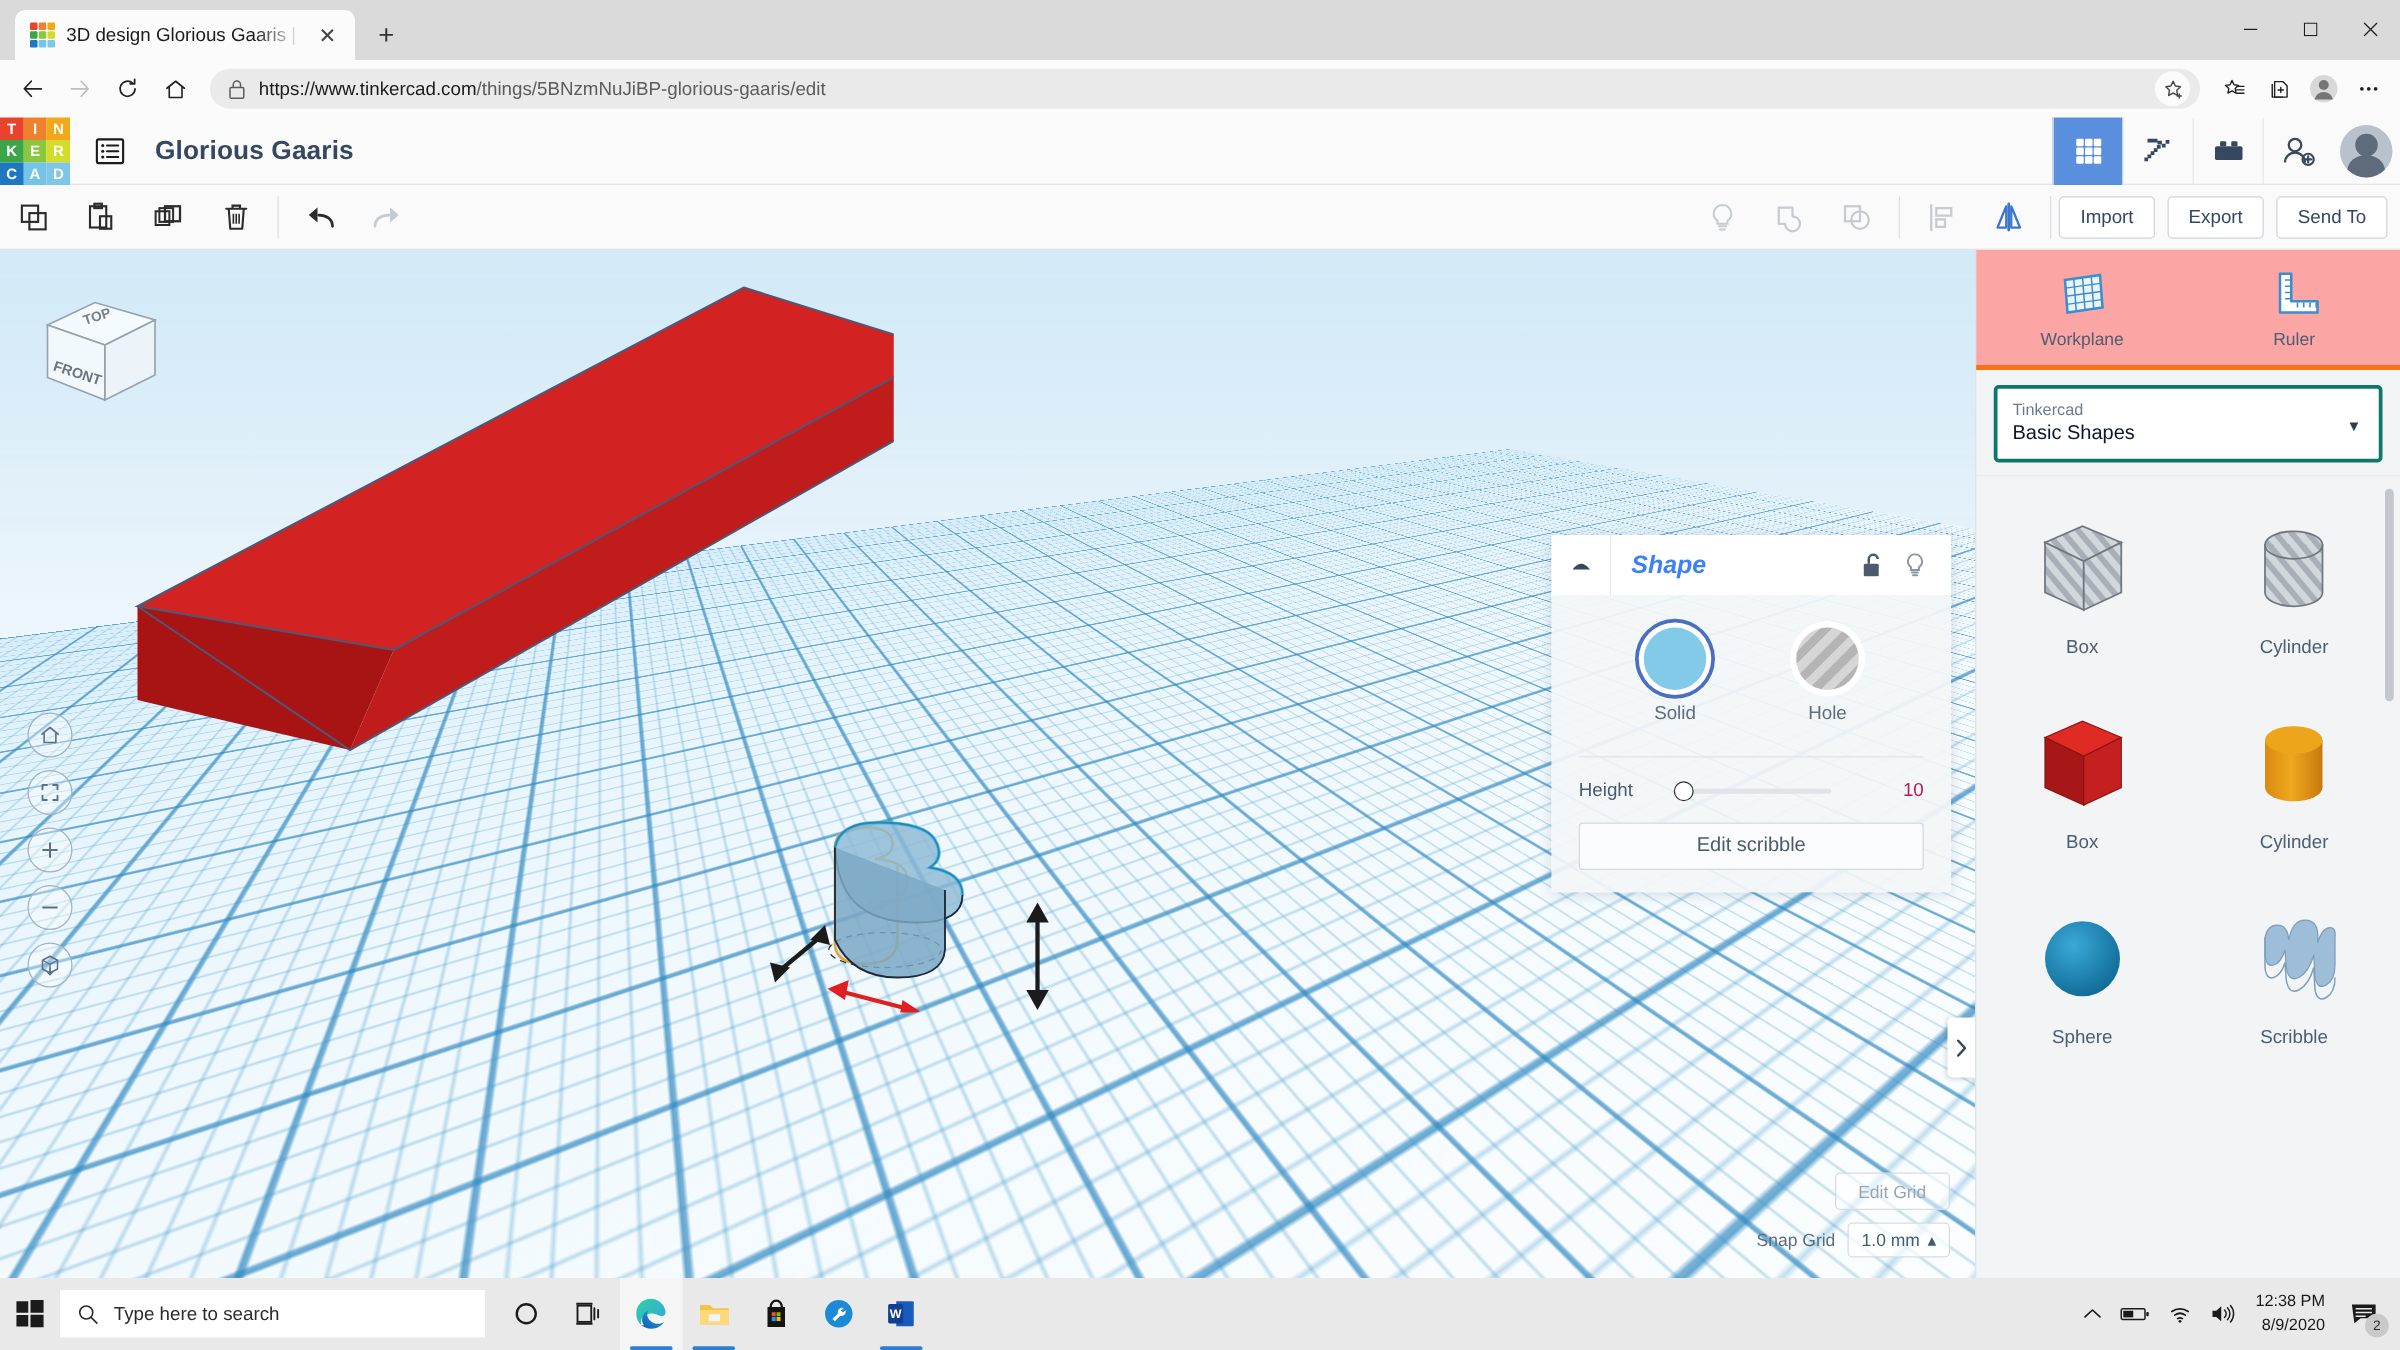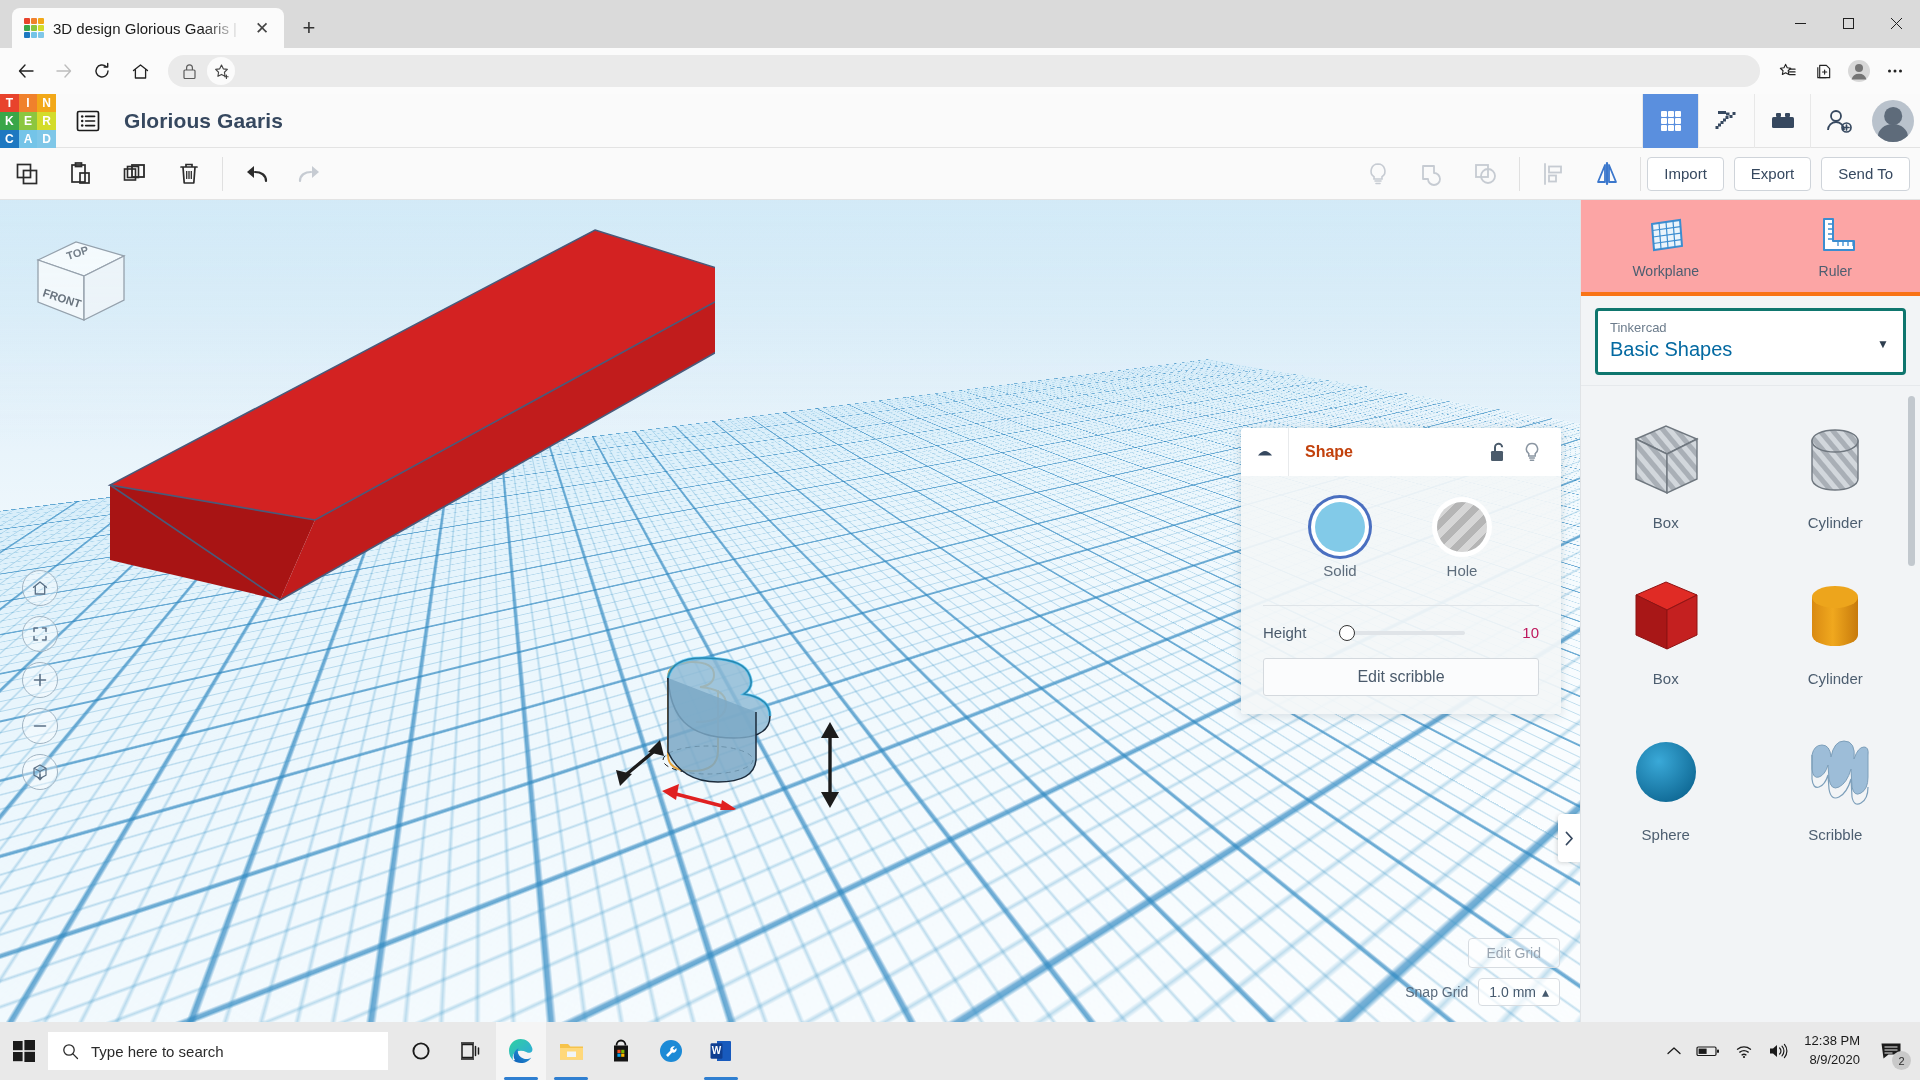--- a/index.html
+++ b/index.html
@@ -114,21 +114,21 @@
   .snap-val { height:28px; padding:0 10px; border:1px solid #d7dce1; border-radius:4px;
     background:rgba(255,255,255,.7); font-size:14px; color:#465a6e;
     display:flex; align-items:center; gap:6px; }
 
   
   .inspector { position:absolute; left:1241px; top:228px; width:320px;
     box-shadow:0 2px 10px rgba(40,60,80,.16); border-radius:3px; overflow:hidden; }
   .insp-head { height:48px; background:#fff; display:flex; align-items:center; }
   .insp-collapse { width:48px; height:48px; display:flex; align-items:center;
     justify-content:center; border-right:1px solid #e8eaec; }
-  .insp-title { font-size:16px; font-weight:bold; color:#c2410c; margin-left:16px; }
+  .insp-title { font-size:20px; font-weight:bold; color:#3b82f6; margin-left:16px;font-style:italic; }
   .insp-head-ico { width:34px; height:48px; display:flex; align-items:center;
     justify-content:center; color:#4b5b6b; }
   .insp-head-ico:last-child { margin-right:12px; }
   .insp-body { background:rgba(243,246,248,.93); padding:20px 22px 18px; }
   .swatches { display:flex; justify-content:space-around; padding:6px 16px 10px; }
   .sw { text-align:center; }
   .sw-dot { width:50px; height:50px; border-radius:50%; margin:0 auto 10px; }
   .sw-dot.solid { background:#82cae8; box-shadow:0 0 0 4px #fff, 0 0 0 7px #4a6fc0; }
   .sw-dot.hole { box-shadow:0 0 0 5px #fff; background:
      repeating-linear-gradient(135deg,#b5b5b5 0 7px,#d6d6d6 7px 14px); }
@@ -155,21 +155,21 @@
   .rpanel { width:340px; background:#f2f4f6; border-left:1px solid #e0e3e6;
     display:flex; flex-direction:column; }
   .rp-tools { height:96px; display:flex; background:#fca5a5; border-bottom:4px solid #f97316; }
   .rp-tool { flex:1; display:flex; flex-direction:column; align-items:center;
     justify-content:center; gap:8px; }
   .rp-tool span { font-size:14px; color:#4d5e70; }
   .rp-select-wrap { padding:12px 14px 10px; }
   .rp-select { background:#fff; border:3px solid #0f766e; border-radius:4px;
     padding:9px 12px 11px; position:relative; }
   .rp-sel-sm { font-size:13px; color:#6c7c8c; }
-  .rp-sel-lg { font-size:20px; color:#0369a1; margin-top:3px; }
+  .rp-sel-lg { font-size:16px; color:#0f172a; margin-top:3px; }
   .rp-caret { position:absolute; right:14px; top:50%; transform:translateY(-38%);
     color:#2e3e4f; font-size:12px; }
   .rp-grid { flex:1; overflow:hidden; padding:6px 0 0; position:relative;
     border-top:1px solid #e6e9ec; }
   .sg-row { display:flex; }
   .sg-cell { flex:1; height:156px; display:flex; flex-direction:column;
     align-items:center; justify-content:center; gap:4px; }
   .sg-art { height:100px; display:flex; align-items:center; justify-content:center; }
   .sg-lbl { font-size:15px; color:#4d5e70; }
   .rp-scroll { position:absolute; right:5px; top:10px; width:7px; height:170px;
@@ -259,20 +259,23 @@
       <svg width="19" height="19" viewBox="0 0 19 19">
           <path d="M2.5 8.6L9.5 3l7 5.6M4.4 7.8V16h10.2V7.8" fill="none" stroke="currentColor" stroke-width="1.3" stroke-linecap="round" stroke-linejoin="round"></path>
         </svg>
     </div>
 
     <div class="omnibox">
       <svg width="15" height="17" viewBox="0 0 15 17">
           <rect x="2" y="7" width="11" height="8.5" rx="1" fill="none" stroke="#5c5c5c" stroke-width="1.2"></rect>
           <path d="M4.6 7V4.7a2.9 2.9 0 0 1 5.8 0V7" fill="none" stroke="#5c5c5c" stroke-width="1.2"></path>
         </svg>
+      <div class="url">
+        <b>https://www.tinkercad.com</b><span>/things/5BNzmNuJiBP-glorious-gaaris/edit</span>
+      </div>
       <div class="star-btn">
         <svg width="17" height="17" viewBox="0 0 18 18">
             <path d="M9 2.2l1.9 4 4.3.6-3.1 3 .7 4.3L9 12.1 5.2 14.1l.7-4.3-3.1-3 4.3-.6z" fill="none" stroke="#444" stroke-width="1.2" stroke-linejoin="round"></path>
             <path d="M14.2 12.8v3.6M12.4 14.6h3.6" stroke="#444" stroke-width="1.2" stroke-linecap="round"></path>
           </svg>
       </div>
     </div>
 
     <div class="navicon">
       <svg width="19" height="19" viewBox="0 0 20 20">

